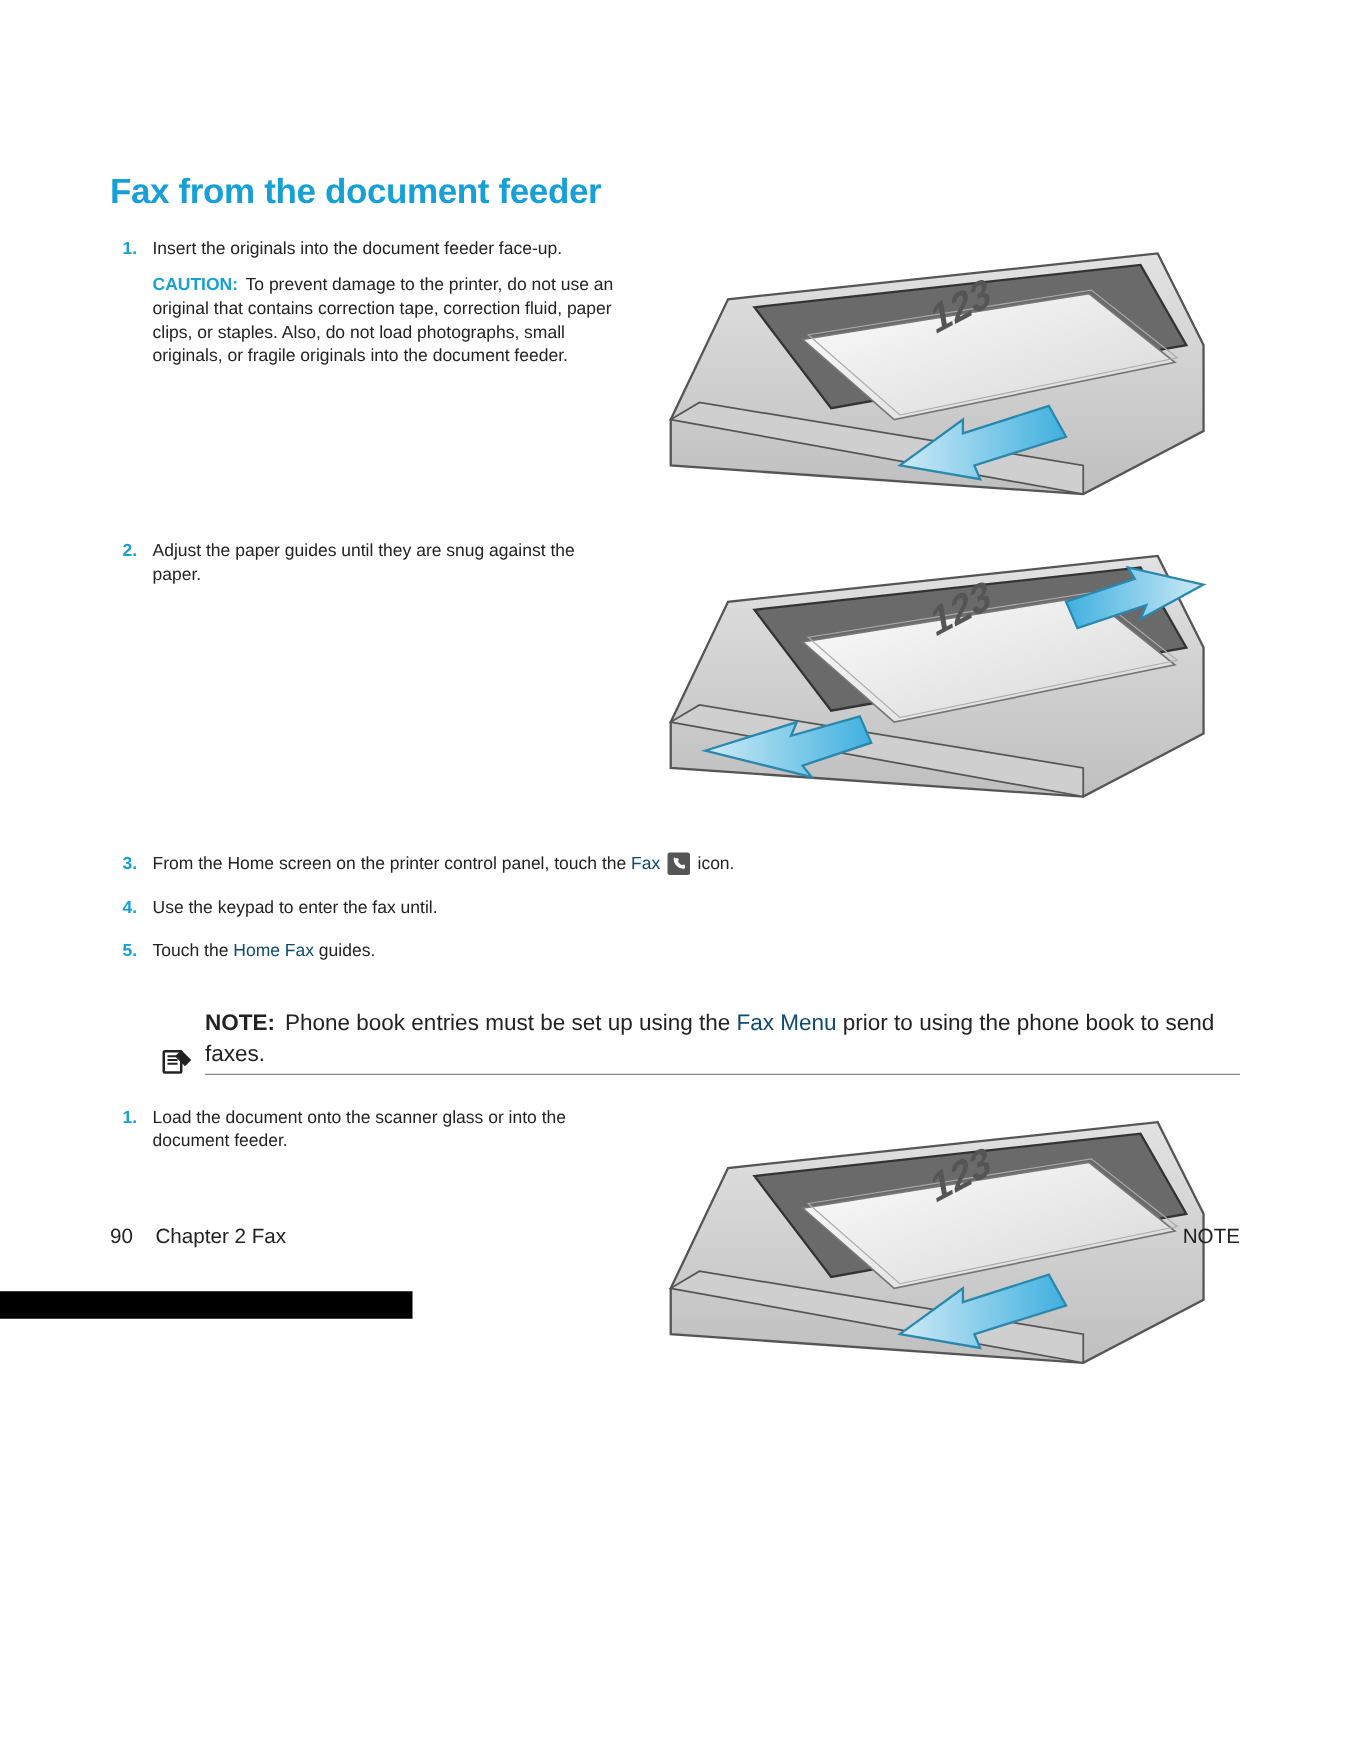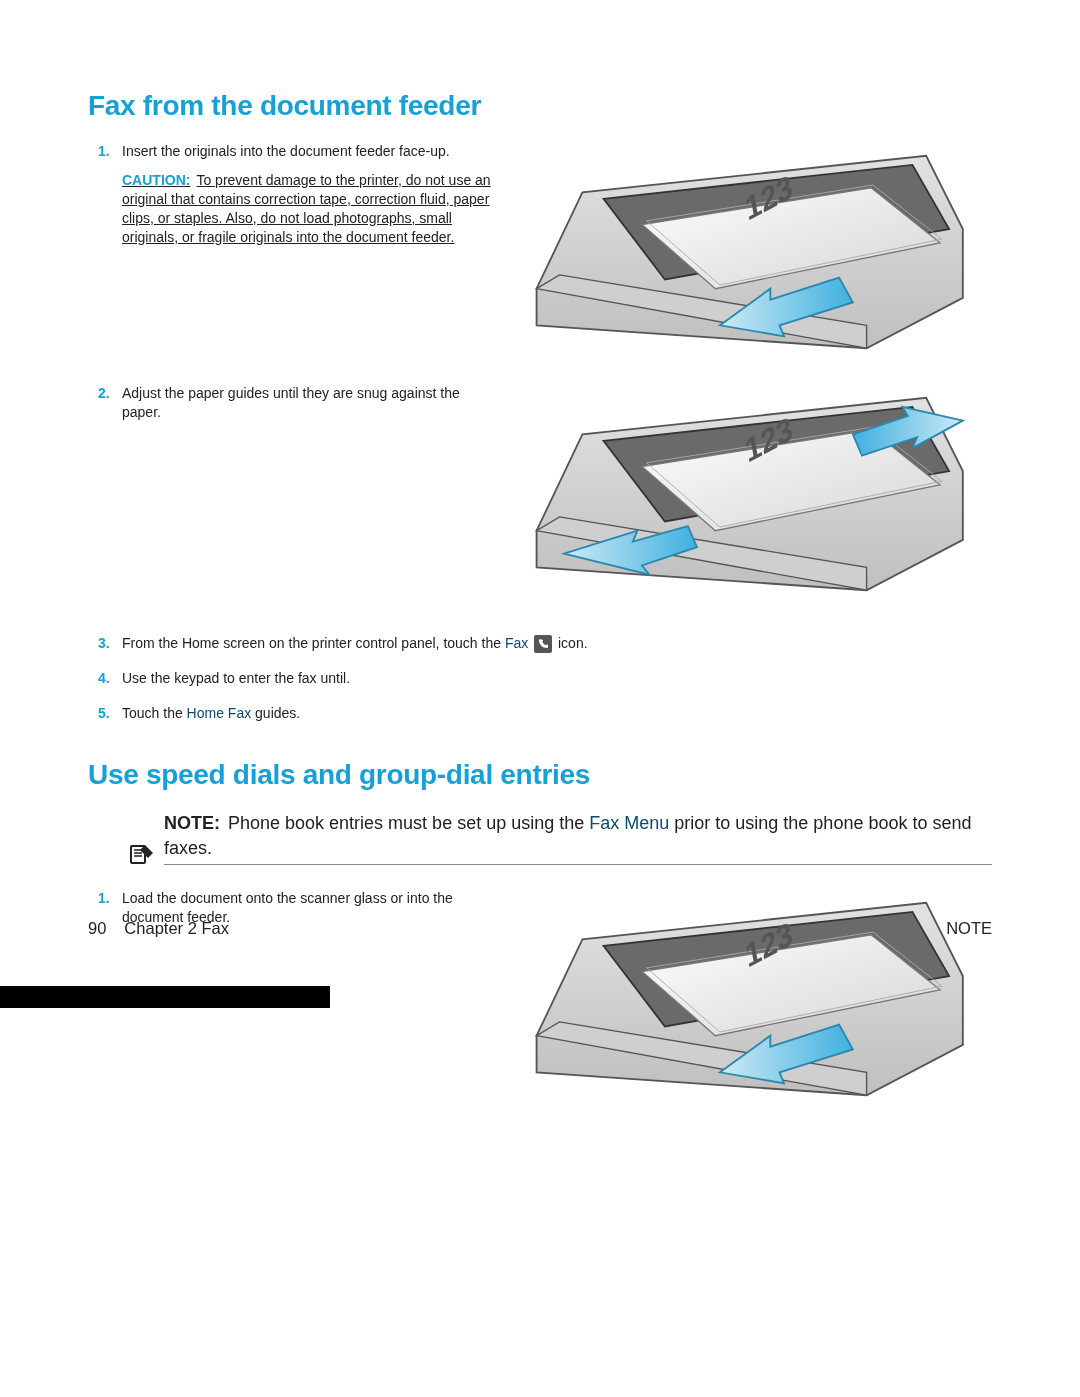--- a/index.html
+++ b/index.html
@@ -1,17 +1,17 @@
 <!DOCTYPE html>
 <html><head>
 <meta charset="utf-8">
 <style>
   * { box-sizing: border-box; margin: 0; padding: 0; }
   html, body { width: 1080px; height: 1397px; background: #fff; font-family: Arial, Helvetica, sans-serif; color: #222; }
-  .page { position: relative; width: 1080px; height: 1008px; padding: 90px 88px 60px 88px; }
+  .page { position: relative; width: 1080px; height: 1008px; padding: 90px 88px 60px 88px; margin-top: 47px; }
   h2.section-title { color: #16a0d6; font-weight: 800; font-size: 28px; letter-spacing: -0.3px; margin-bottom: 20px; }
   .steps { font-size: 14px; line-height: 1.35; }
   .step-row { display: flex; align-items: flex-start; margin-bottom: 8px; }
   .step-num { color: #16a0d6; font-weight: 700; min-width: 34px; padding-left: 10px; }
   .step-body { flex: 1; padding-right: 10px; }
   .caution-label { color: #16a0d6; font-weight: 700; margin-right: 6px; }
   .link-text { color: #0c4a6e; }
   .block-1 { display: flex; align-items: flex-start; margin-bottom: 22px; }
   .block-1 .text-col { width: 425px; }
   .block-1 .img-col { width: 480px; }
@@ -21,26 +21,26 @@
   .block-3 { display: flex; align-items: flex-start; margin-bottom: 12px; }
   .block-3 .text-col { width: 425px; }
   .block-3 .img-col { width: 480px; }
   .note-row { display: flex; align-items: flex-end; margin: 10px 0 24px 40px; font-size: 18px; line-height: 1.4; }
   .note-icon { flex: none; width: 26px; height: 22px; margin-right: 10px; }
   .note-label { font-weight: 800; margin-right: 8px; }
   .note-underline { border-bottom: 1px solid #888; padding-bottom: 3px; display: block; }
   .icon-box { display: inline-flex; align-items: center; justify-content: center; width: 18px; height: 18px; background: #555; border-radius: 2px; vertical-align: middle; margin: 0 2px; }
   .icon-box svg { width: 12px; height: 12px; }
   .step234 .step-row { margin-bottom: 16px; }
-  .footer { position: absolute; left: 88px; right: 88px; bottom: 70px; display: flex; justify-content: space-between; font-size: 16.5px; }
+  .footer { position: absolute; left: 88px; right: 88px; bottom: 56px; display: flex; justify-content: space-between; font-size: 16.5px; }
   .footer .left { display: flex; gap: 18px; }
   .footer .pagenum { }
   .black-bar { position: absolute; left: 0; bottom: 0; width: 330px; height: 22px; background: #000; }
   svg { display: block; }
-  .caution-para { margin-top: 10px; text-decoration: underline; }
+  .caution-para { margin-top: 10px; }
 </style>
 </head>
 <body>
 
 <div class="page">
 
   <h2 class="section-title">Fax from the document feeder</h2>
 
   <div class="block-1">
     <div class="text-col steps">
@@ -160,21 +160,20 @@
       <div class="step-body"><span>Use the keypad to enter the fax until.</span></div>
     </div>
     <div class="step-row">
       <div class="step-num">5.</div>
       <div class="step-body">
         <span>Touch the </span><span class="link-text">Home Fax</span><span> guides.</span>
       </div>
     </div>
   </div>
 
-  <h2 class="section-title">Use speed dials and group-dial entries</h2>
 
   <div class="note-row">
     <span class="note-icon">
       <svg viewBox="0 0 26 22">
         <rect x="3" y="3" width="14" height="17" rx="1" fill="none" stroke="#222" stroke-width="2"></rect>
         <line x1="6" y1="7" x2="14" y2="7" stroke="#222" stroke-width="1.5"></line>
         <line x1="6" y1="10" x2="14" y2="10" stroke="#222" stroke-width="1.5"></line>
         <line x1="6" y1="13" x2="14" y2="13" stroke="#222" stroke-width="1.5"></line>
         <path d="M17 2 L25 10 L20 15 L12 7 Z" fill="#222"></path>
       </svg>

